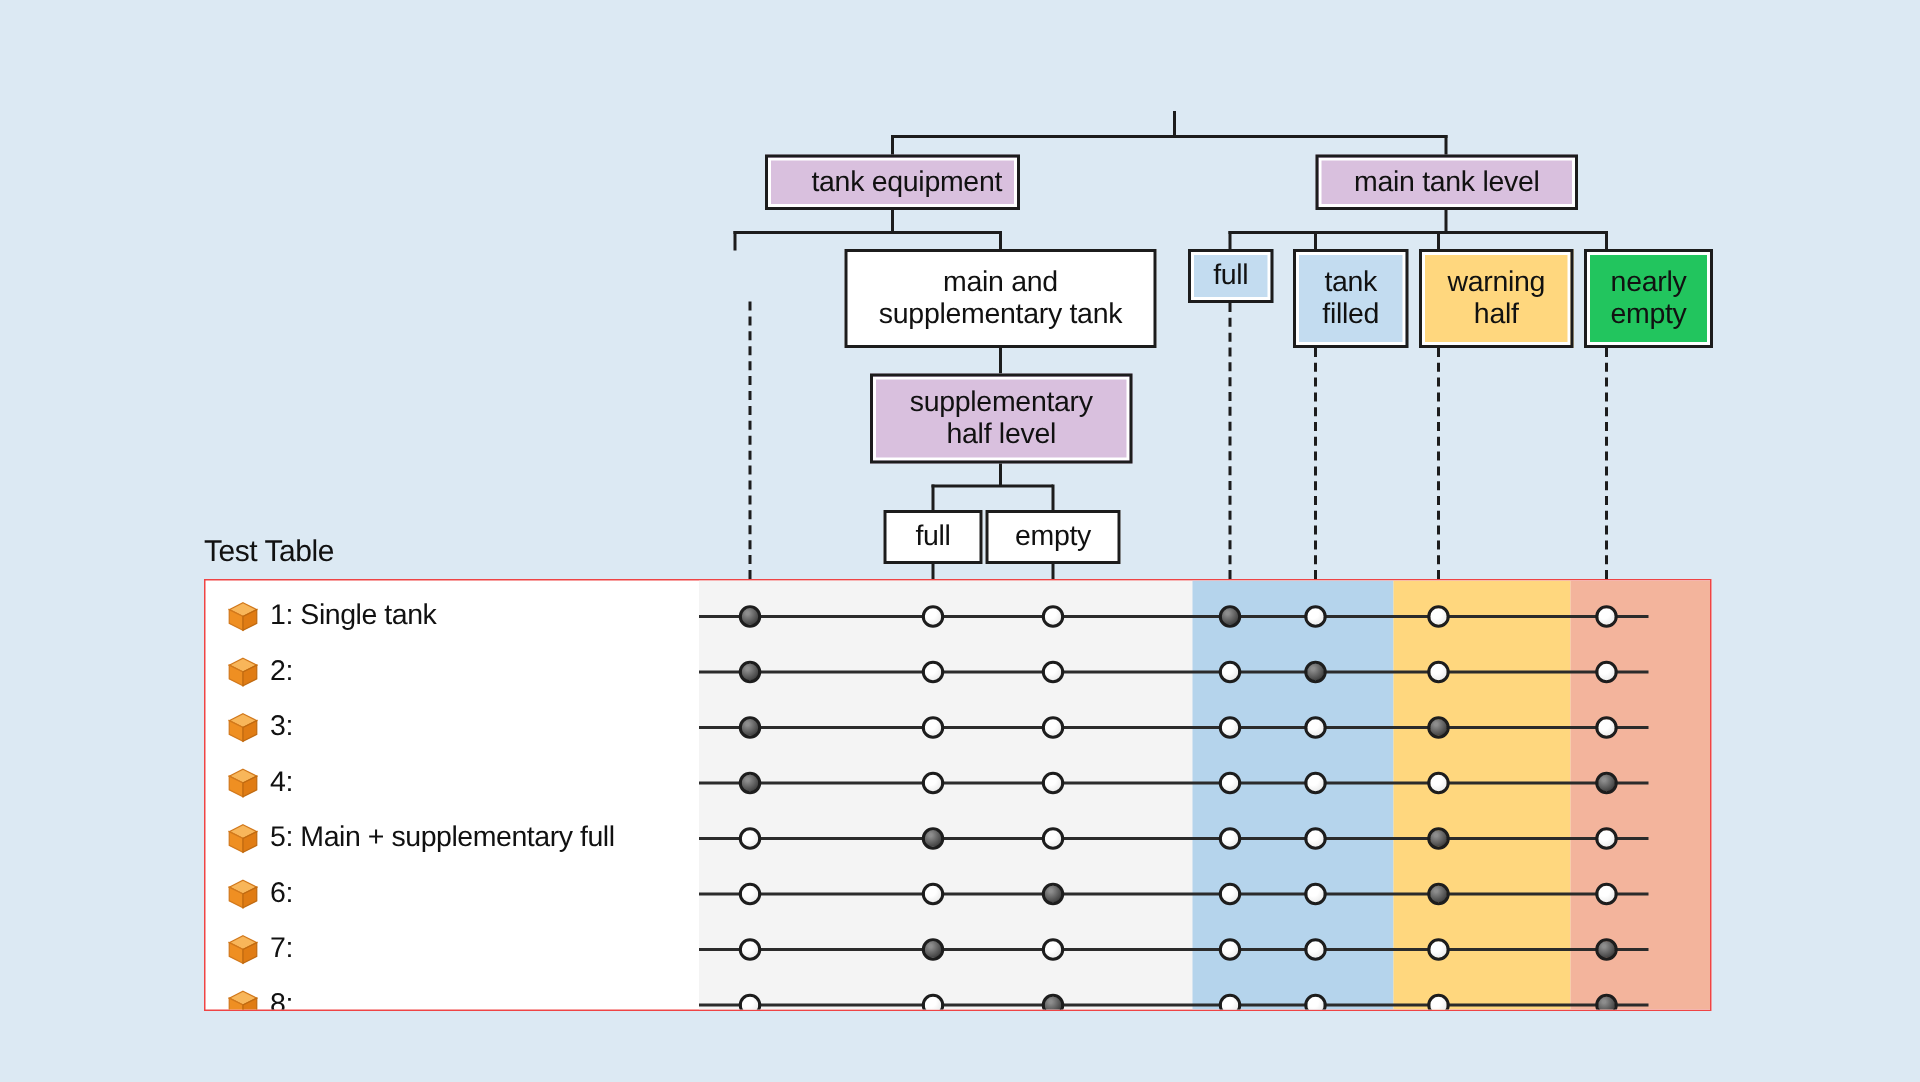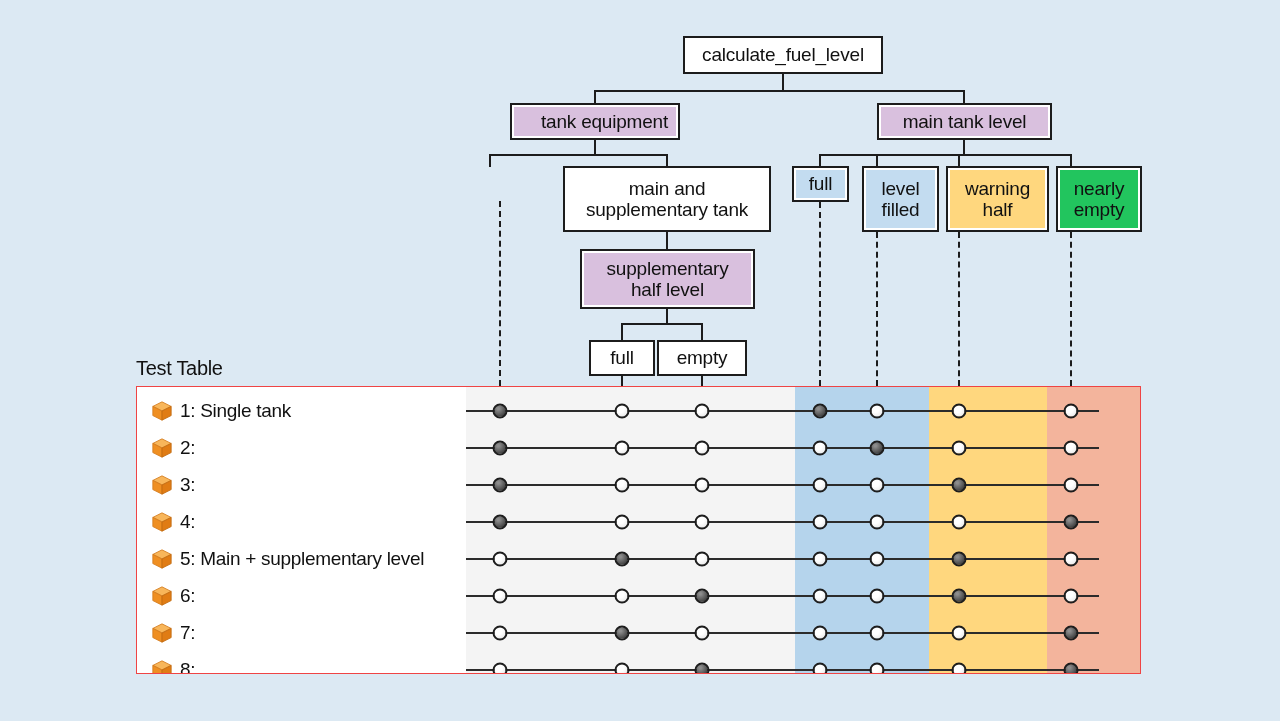--- a/index.html
+++ b/index.html
@@ -84,23 +84,20 @@
     border:2px solid #1d1d1d; z-index:3;
   }
   .dot.off { background:radial-gradient(circle at 35% 30%, #ffffff 35%, #e2e2e2 100%); }
   .dot.on  { background:radial-gradient(circle at 35% 30%, #8d8d8d 10%, #2b2b2b 95%); }
 </style>
 </head>
 <body>
 
 <div id="stage">
 
-  <div class="node" id="n-root" style="left:683px; top:36px; width:200px; height:38px;">
-    <span>calculate_fuel_level</span>
-  </div>
 
   <div class="ln v" style="left:782px; top:74px;  height:17px;"></div>
   <div class="ln h" style="left:594px; top:90px;  width:371px;"></div>
   <div class="ln v" style="left:594px; top:90px; height:14px;"></div>
   <div class="ln v" style="left:963px; top:90px; height:14px;"></div>
 
   <div class="node cls" id="n-tankeq" style="left:510px; top:103px; width:170px; height:37px;padding-left:27px;">
     <span>tank equipment</span>
   </div>
 
@@ -142,21 +139,21 @@
   <div class="ln h" style="left:819px; top:154px; width:253px;"></div>
   <div class="ln v" style="left:819px; top:154px; height:13px;"></div>
   <div class="ln v" style="left:876px; top:154px; height:13px;"></div>
   <div class="ln v" style="left:958px; top:154px; height:13px;"></div>
   <div class="ln v" style="left:1070px; top:154px; height:13px;"></div>
 
   <div class="node blue" id="n-full" style="left:792px; top:166px; width:57px; height:36px;">
     <span>full</span>
   </div>
   <div class="node blue" id="n-half" style="left:862px; top:166px; width:77px; height:66px; white-space:pre-line;">
-    <span>level
+    <span>tank
 filled</span>
   </div>
   <div class="node amber" id="n-warn" style="left:946px; top:166px; width:103px; height:66px; white-space:pre-line;">
     <span>warning
 half</span>
   </div>
   <div class="node salmon" id="n-nearly" style="left:1056px; top:166px; width:86px; height:66px; white-space:pre-line;">
     <span>nearly
 empty</span>
   </div>
@@ -249,21 +246,21 @@
           <div class="dot off" style="left: 822px;"></div>
           <div class="dot on" style="left: 934px;"></div>
         </div>
         <div class="row" style="top: 153px;">
           <div class="row-label">
 <svg class="cube" viewBox="0 0 24 24">
   <polygon points="12,2 22,7 12,12 2,7" fill="#f8b65a" stroke="#d2791c" stroke-width="0.9"></polygon>
   <polygon points="2,7 12,12 12,22 2,17" fill="#ef8f22" stroke="#d2791c" stroke-width="0.9"></polygon>
   <polygon points="22,7 22,17 12,22 12,12" fill="#e07c14" stroke="#c06a10" stroke-width="0.9"></polygon>
 </svg>
-            <span>5: Main + supplementary level</span>
+            <span>5: Main + supplementary full</span>
           </div>
           <div class="rowline" style="left: 329px; width: 633px;"></div>
           <div class="dot off" style="left: 363px;"></div>
           <div class="dot on" style="left: 485px;"></div>
           <div class="dot off" style="left: 565px;"></div>
           <div class="dot off" style="left: 683px;"></div>
           <div class="dot off" style="left: 740px;"></div>
           <div class="dot on" style="left: 822px;"></div>
           <div class="dot off" style="left: 934px;"></div>
         </div>

